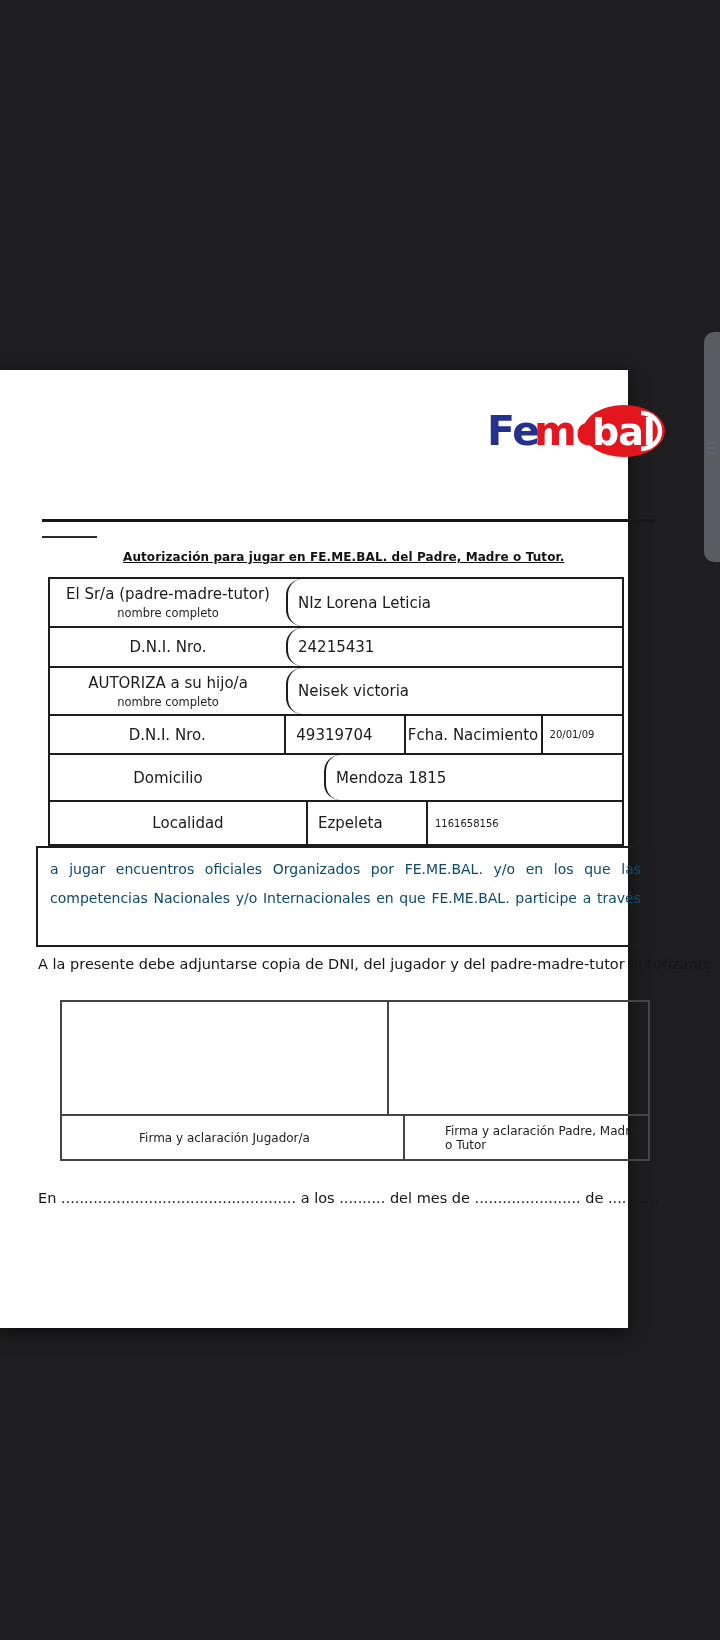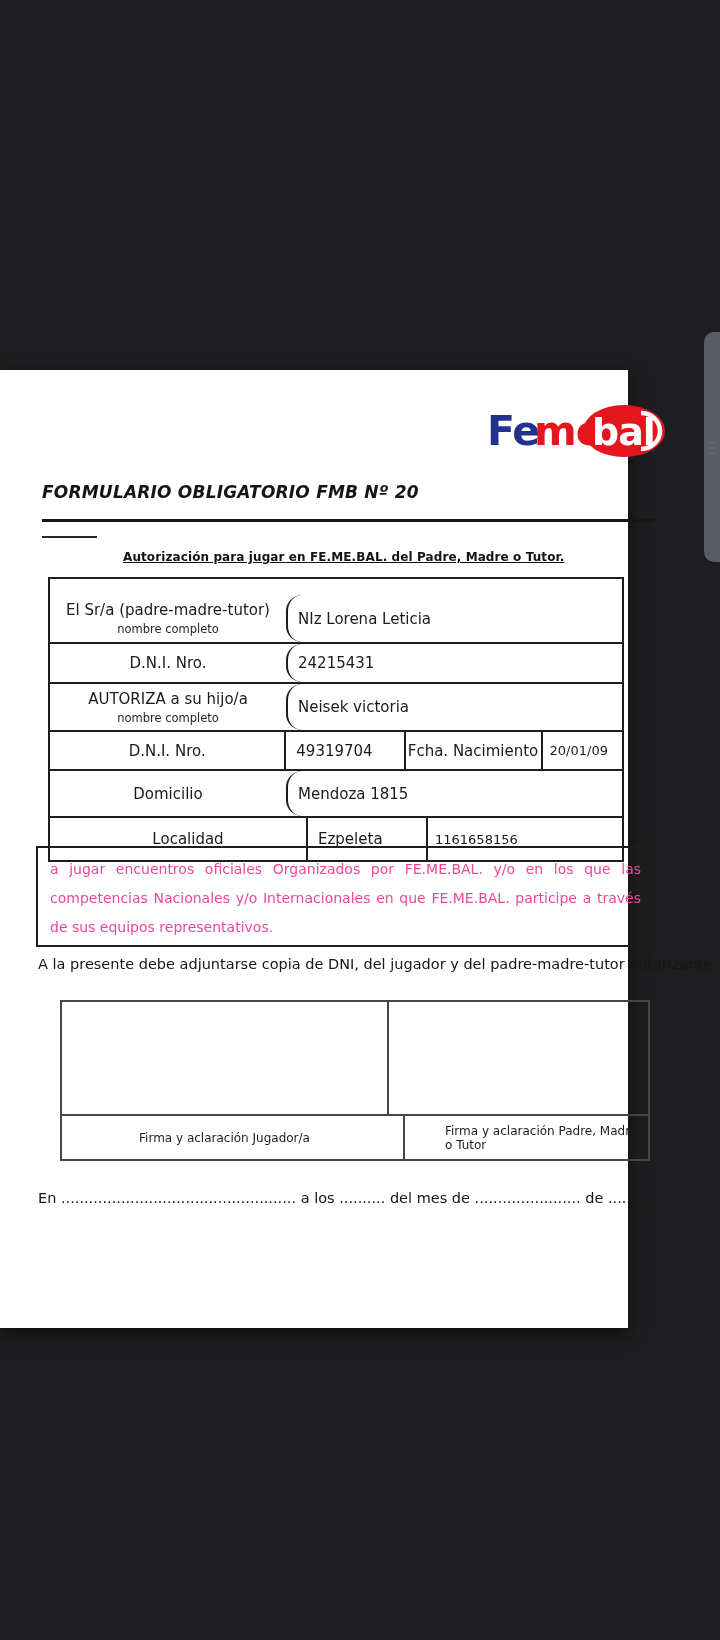--- a/index.html
+++ b/index.html
@@ -20,26 +20,26 @@
   .main-table{position:absolute;left:48px;top:207px;width:576px;border:2px solid #1d1d1d;
               box-sizing:border-box;color:#1a1a1a;}
   .t-row{display:flex;border-bottom:2px solid #1d1d1d;align-items:stretch;}
   .t-row:last-child{border-bottom:none;padding-left:20px;}
   .t-cell{box-sizing:border-box;display:flex;flex-direction:column;justify-content:center;}
   .c-label{width:236px;align-items:center;text-align:center;font-size:15px;}
   .c-sub{font-size:11.5px;margin-top:3px;color:#1f1f1f;}
   .c-value{flex:1;padding-left:10px;font-size:15px;justify-content:center;border-radius:16px;}
   .c-val2{width:120px;padding-left:10px;font-size:15px;}
   .c-lab2{width:138px;align-items:center;text-align:center;font-size:15px;}
-  .c-val3{width:82px;padding-left:7px;font-size:13px;}
+  .c-val3{width:82px;padding-left:7px;font-size:10px;}
   .bl{border-left:2px solid #1d1d1d;}
-  .h1r{height:47px;margin-top:16px;}.h2r{height:38px;}.h3r{height:46px;}.h4r{height:37px;}.h5r{height:45px;}.h6r{height:42px;}
+  .h1r{height:47px;}.h2r{height:38px;}.h3r{height:46px;}.h4r{height:37px;}.h5r{height:45px;gap:38px;}.h6r{height:42px;}
   
   .para-box{position:absolute;left:36px;top:476px;width:619px;height:101px;border:2px solid #1d1d1d;
-            box-sizing:border-box;padding:7px 12px 0 12px;color:#ec4899;}
+            box-sizing:border-box;padding:7px 12px 0 12px;color:#0c4a6e;}
   .para-line{font-size:14px;line-height:29px;text-align:justify;text-align-last:justify;}
   .para-line.last{text-align:left;text-align-last:left;}
   
   .note{position:absolute;left:38px;top:586px;font-size:14.5px;color:#161616;white-space:nowrap;}
   
   .sig-table{position:absolute;left:60px;top:630px;width:590px;border:2px solid #454545;
              box-sizing:border-box;color:#222;}
   .sig-row1{display:flex;height:112px;border-bottom:2px solid #454545;}
   .sig-row2{display:flex;height:43px;gap:16px;}
   .sig-cell{box-sizing:border-box;display:flex;align-items:center;justify-content:center;}
@@ -62,21 +62,20 @@
   <div class="page">
 
     <svg class="logo" viewBox="0 0 178 54">
       <text x="0" y="41" font-family="DejaVu Sans, sans-serif" font-size="41" font-weight="bold" fill="#24318f" letter-spacing="-1">Fe</text>
       <text x="47" y="41" font-family="DejaVu Sans, sans-serif" font-size="41" font-weight="bold" fill="#e3151d" letter-spacing="-1">me</text>
       <ellipse cx="137" cy="27" rx="41" ry="26" fill="#e3151d"></ellipse>
       <text x="105" y="41" font-family="DejaVu Sans, sans-serif" font-size="38" font-weight="bold" fill="#ffffff" letter-spacing="-1">bal</text>
       <path d="M 154 9 A 19 18 0 0 1 154 45" stroke="#ffffff" stroke-width="4.5" fill="none"></path>
     </svg>
 
-    <div class="title">FORMULARIO OBLIGATORIO FMB Nº 20</div>
     <div class="rule"></div>
     <div class="shortline"></div>
     <div class="heading">Autorización para jugar en FE.ME.BAL. del Padre, Madre o Tutor.</div>
 
     <div class="main-table">
       <div class="t-row h1r">
         <div class="t-cell c-label">
           <span>El Sr/a (padre-madre-tutor)</span>
           <span class="c-sub">nombre completo</span>
         </div>
@@ -106,21 +105,20 @@
       <div class="t-row h6r">
         <div class="t-cell c-label">Localidad</div>
         <div class="t-cell c-val2 bl">Ezpeleta</div>
         <div class="t-cell c-val3 bl">1161658156</div>
       </div>
     </div>
 
     <div class="para-box">
       <div class="para-line">a jugar encuentros oficiales Organizados por FE.ME.BAL. y/o en los que las</div>
       <div class="para-line">competencias Nacionales y/o Internacionales en que FE.ME.BAL. participe a través</div>
-      <div class="para-line last">de sus equipos representativos.</div>
     </div>
 
     <div class="note">A la presente debe adjuntarse copia de DNI, del jugador y del padre-madre-tutor autorizante.</div>
 
     <div class="sig-table">
       <div class="sig-row1">
         <div class="sig-cell sig-left"></div>
         <div class="sig-cell sig-right"></div>
       </div>
       <div class="sig-row2">

